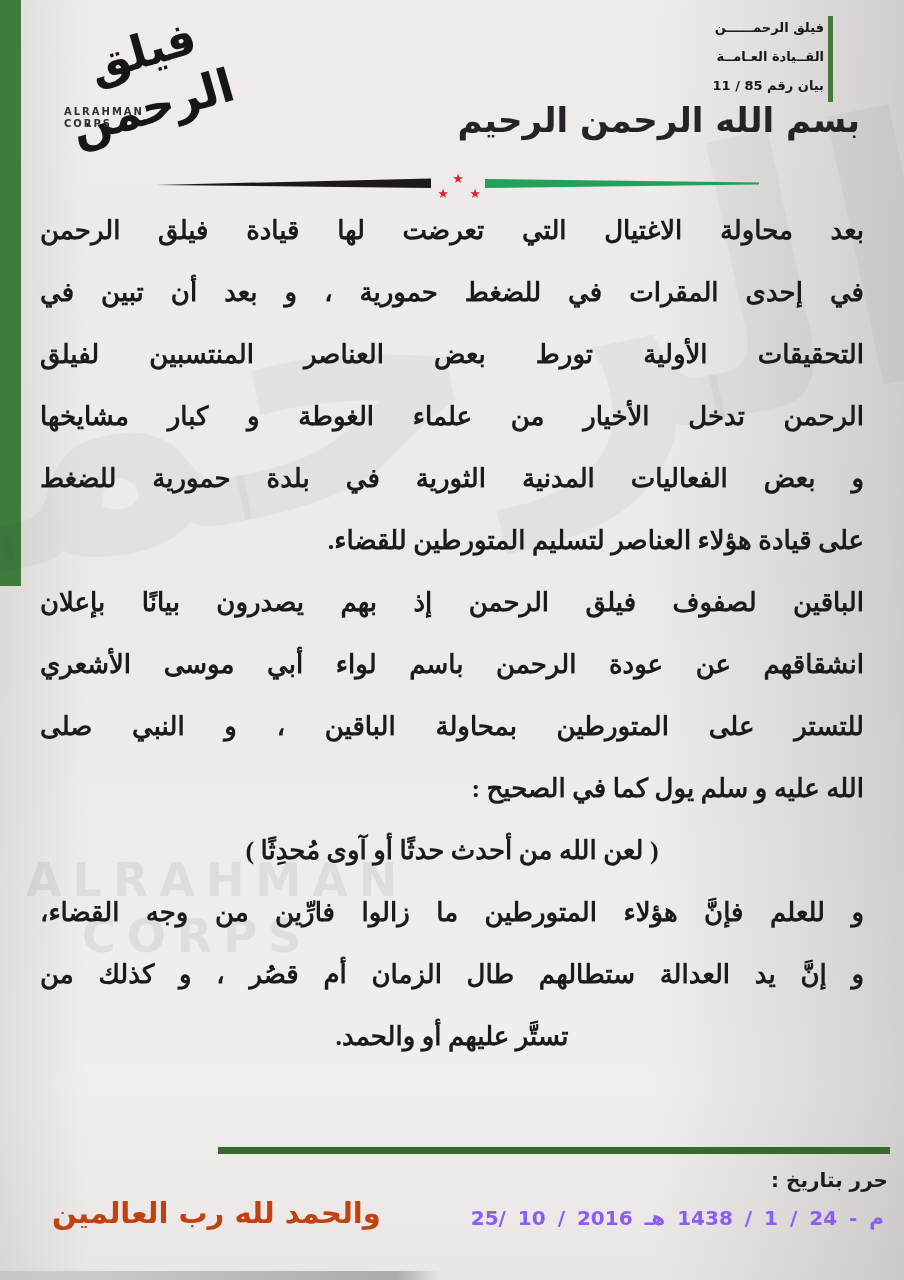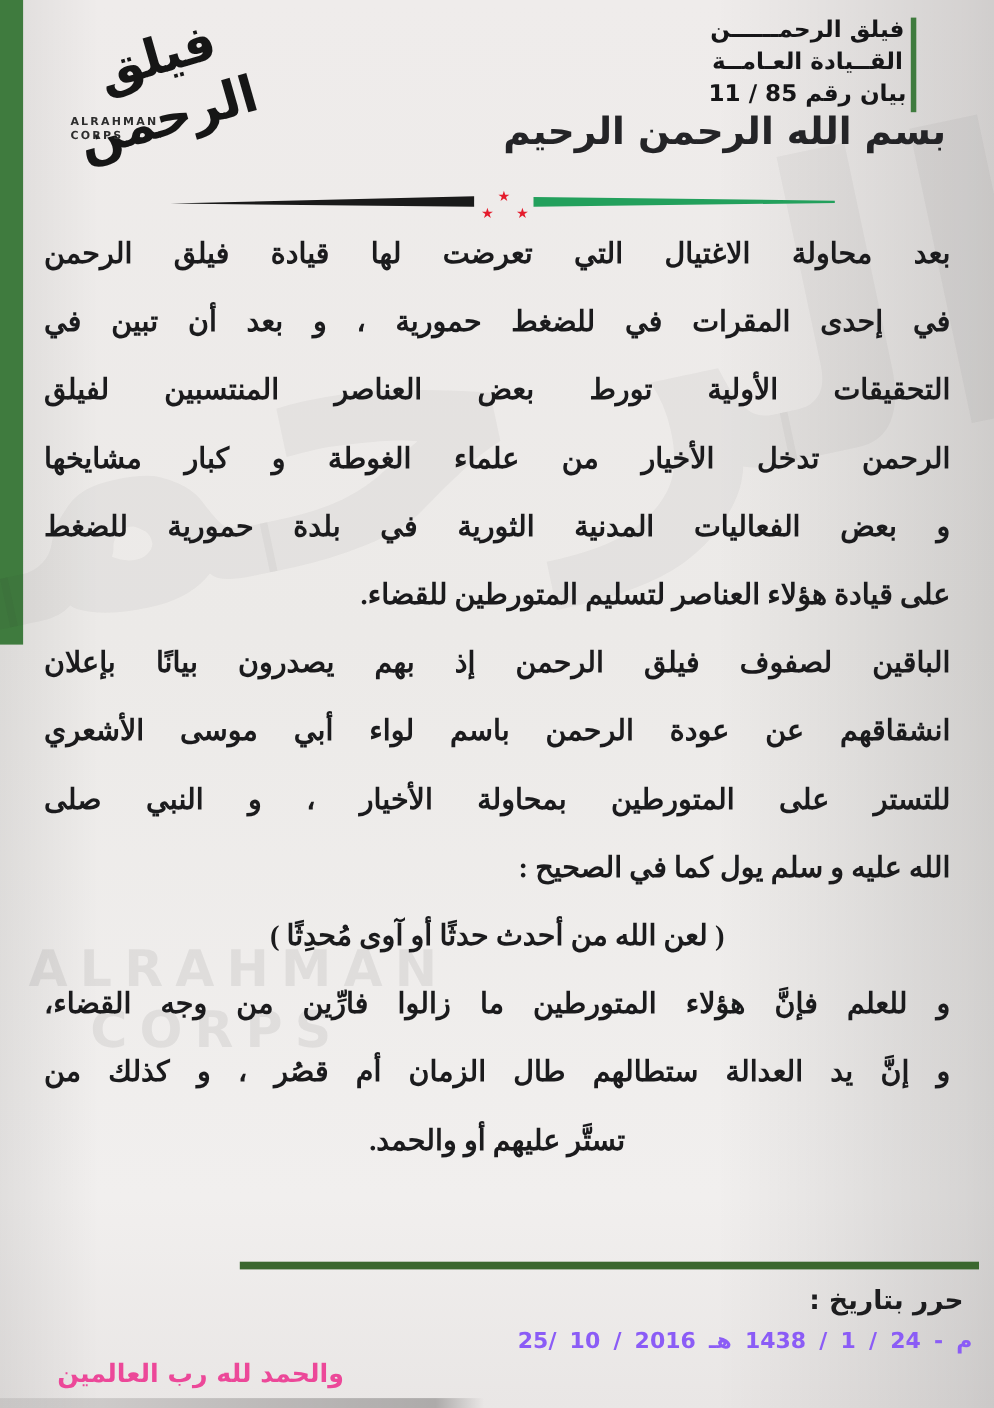--- a/index.html
+++ b/index.html
@@ -18,22 +18,22 @@
     position:absolute;left:44px;top:18px;width:156px;text-align:center;
     font-size:46px;font-weight:bold;line-height:56px;color:#161616;
     transform:rotate(-16deg);direction:rtl;
   }
   .logo-latin{
     position:absolute;left:36px;top:102px;font-size:10px;font-weight:bold;
     letter-spacing:2px;color:#2e2e2e;line-height:12px;text-align:left;
   }
   
   .header{
-    position:absolute;top:13px;right:80px;text-align:center;direction:rtl;
-    font-weight:bold;font-size:21px;line-height:29px;color:#161618;
+    position:absolute;top:13px;right:80px;text-align:right;direction:rtl;
+    font-weight:bold;font-size:13px;line-height:29px;color:#161618;
   }
   .header-bar{position:absolute;top:16px;right:71px;width:5px;height:86px;background:#3f7b3e;}
   
   .basmala{
     position:absolute;top:100px;left:0;width:860px;text-align:right;direction:rtl;
     font-size:34px;font-weight:bold;color:#242427;
   }
   
   .divider{position:absolute;top:170px;left:155px;width:604px;height:32px;}
   
@@ -52,23 +52,23 @@
     position:absolute;top:200px;left:40px;width:824px;direction:rtl;
     font-size:26px;font-weight:bold;color:#1b1b1d;
   }
   .bline{height:62px;line-height:62px;font-family:Liberation Serif, serif;}
   .j{text-align:justify;text-align-last:justify;text-justify:inter-word;}
   .r{text-align:right;}
   .l{text-align:right;}
   .c{text-align:center;}
   
   .fbar{position:absolute;top:1147px;left:218px;width:672px;height:7px;background:#3a672e;}
-  .issued{position:absolute;top:1168px;right:28px;direction:rtl;font-size:24px;font-weight:bold;color:#1d1d1f;}
+  .issued{position:absolute;top:1168px;right:16px;direction:rtl;font-size:20px;font-weight:bold;color:#1d1d1f;}
   .date{position:absolute;top:1206px;right:20px;direction:ltr;font-size:20px;font-weight:bold;letter-spacing:1px;word-spacing:5px;color:#8b5cf6;}
-  .hamdala{position:absolute;top:1196px;left:52px;direction:rtl;font-size:23px;font-weight:bold;color:#ec4899;margin-top:40px;}
+  .hamdala{position:absolute;top:1196px;left:52px;direction:rtl;font-size:29px;font-weight:bold;color:#c2410c;}
   .bshadow{
     position:absolute;bottom:0;left:0;width:440px;height:9px;
     background:linear-gradient(90deg,rgba(0,0,0,0.08),rgba(0,0,0,0.20) 58%,rgba(0,0,0,0.26) 90%,rgba(0,0,0,0));
   }
 </style>
 </head>
 <body>
 
 <div class="left-bar"></div>
 
@@ -105,21 +105,21 @@
 
 <div class="body-text">
   <div class="bline j">بعد محاولة الاغتيال التي تعرضت لها قيادة فيلق الرحمن</div>
   <div class="bline j">في إحدى المقرات في للضغط حمورية ، و بعد أن تبين في</div>
   <div class="bline j">التحقيقات الأولية تورط بعض العناصر المنتسبين لفيلق</div>
   <div class="bline j">الرحمن تدخل الأخيار من علماء الغوطة و كبار مشايخها</div>
   <div class="bline j">و بعض الفعاليات المدنية الثورية في بلدة حمورية للضغط</div>
   <div class="bline r">على قيادة هؤلاء العناصر لتسليم المتورطين للقضاء.</div>
   <div class="bline j">الباقين لصفوف فيلق الرحمن إذ بهم يصدرون بيانًا بإعلان</div>
   <div class="bline j">انشقاقهم عن عودة الرحمن باسم لواء أبي موسى الأشعري</div>
-  <div class="bline j">للتستر على المتورطين بمحاولة الأخيار ، و النبي صلى</div>
+  <div class="bline j">للتستر على المتورطين بمحاولة الباقين ، و النبي صلى</div>
   <div class="bline l">الله عليه و سلم يول كما في الصحيح :</div>
   <div class="bline c">( لعن الله من أحدث حدثًا أو آوى مُحدِثًا )</div>
   <div class="bline j">و للعلم فإنَّ هؤلاء المتورطين ما زالوا فارِّين من وجه القضاء،</div>
   <div class="bline j">و إنَّ يد العدالة ستطالهم طال الزمان أم قصُر ، و كذلك من</div>
   <div class="bline c">تستَّر عليهم أو والحمد.</div>
 </div>
 
 <div class="fbar"></div>
 <div class="issued">حرر بتاريخ :</div>
 <div class="date">25/ 10 / 2016 م  -  24 / 1 / 1438 هـ</div>

